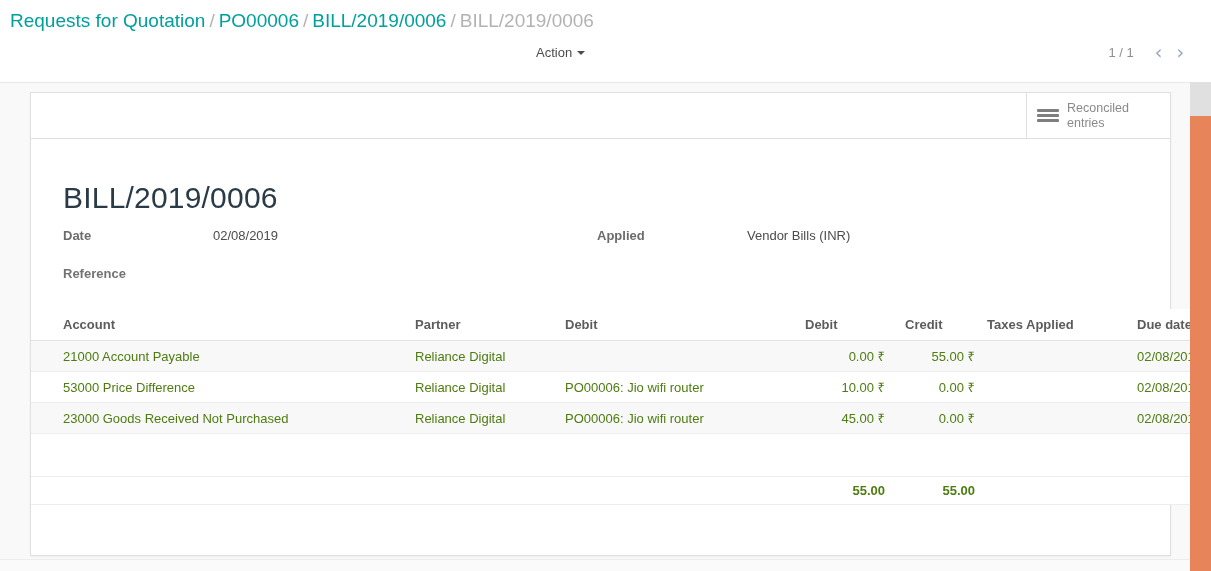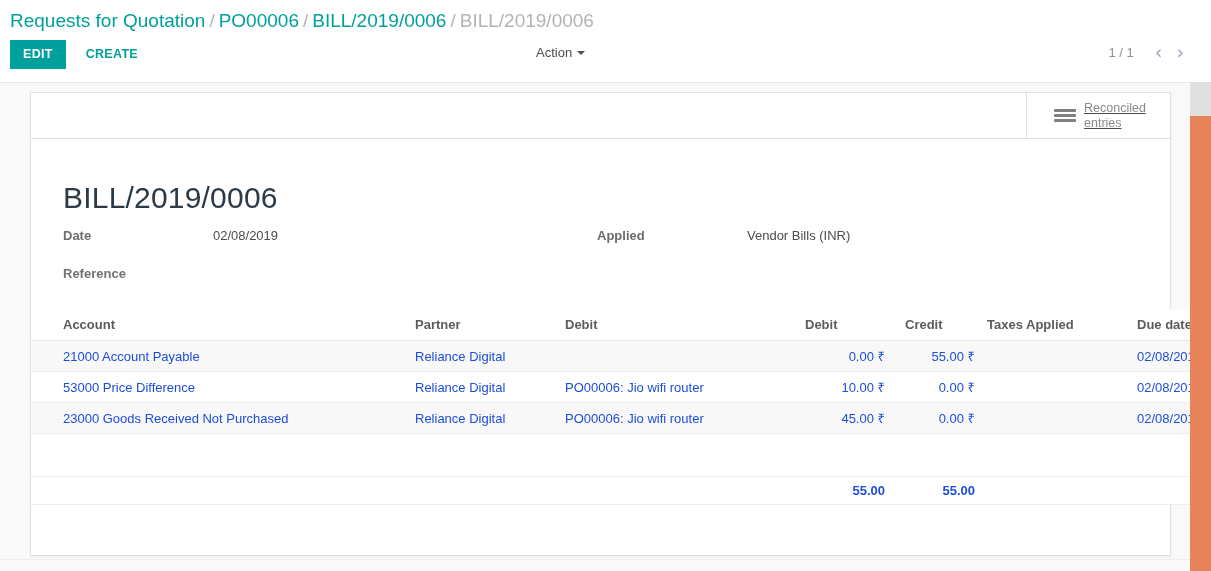--- a/index.html
+++ b/index.html
@@ -144,25 +144,24 @@
     border-bottom: 1px solid #e0e0e0;
   }
   .stat-button {
     position: absolute;
     right: 2px; top: 0;
     height: 45px;
     width: 142px;
     border-left: 1px solid #e0e0e0;
     display: flex;
     align-items: center;
-    padding-left: 27px;
+    padding-left: 10px;
     box-sizing: border-box;
     cursor: pointer;
     background: #ffffff;
-    text-decoration: underline;
   }
   .burger {
     width: 22px;
     margin-right: 8px;
     flex: none;
   }
   .burger span {
     display: block;
     height: 3px;
     background: #7f7f7f;
@@ -252,21 +251,21 @@
   table.jitems th {
     font-weight: bold;
     color: #5c5c5c;
     text-align: left;
     padding: 8px 6px 8px 6px;
     background: #ffffff;
     border-bottom: 1px solid #e4e4e4;
     white-space: nowrap;
   }
   table.jitems td {
-    color: #1d4ed8;
+    color: #4d7c0f;
     padding: 6px 6px;
     border-bottom: 1px solid #ededed;
     white-space: nowrap;
     overflow: hidden;
     text-overflow: ellipsis;
   }
   table.jitems tbody tr:nth-child(odd) { background: #f8f8f8; }
   table.jitems tbody tr:nth-child(even) { background: #ffffff; }
   .c-account  { width: 340px; padding-left: 32px !important; }
   .c-partner  { width: 138px; }
@@ -326,24 +325,20 @@
 </style>
 </head>
 <body>
 
 <div class="control-panel">
 
   <div class="breadcrumb">
     <a href="#">Requests for Quotation</a><span class="sep">/</span><a href="#">PO00006</a><span class="sep">/</span><a href="#">BILL/2019/0006</a><span class="sep">/</span><span class="current">BILL/2019/0006</span>
   </div>
 
-  <div class="btn-row">
-    <button class="btn-edit">EDIT</button>
-    <button class="btn-create">CREATE</button>
-  </div>
 
   <div class="action-menu">
     <span>Action</span><span class="caret"></span>
   </div>
 
   <div class="pager">
     <span class="counter">1 / 1</span>
     <span class="arrow">‹</span>
     <span class="arrow">›</span>
   </div>

